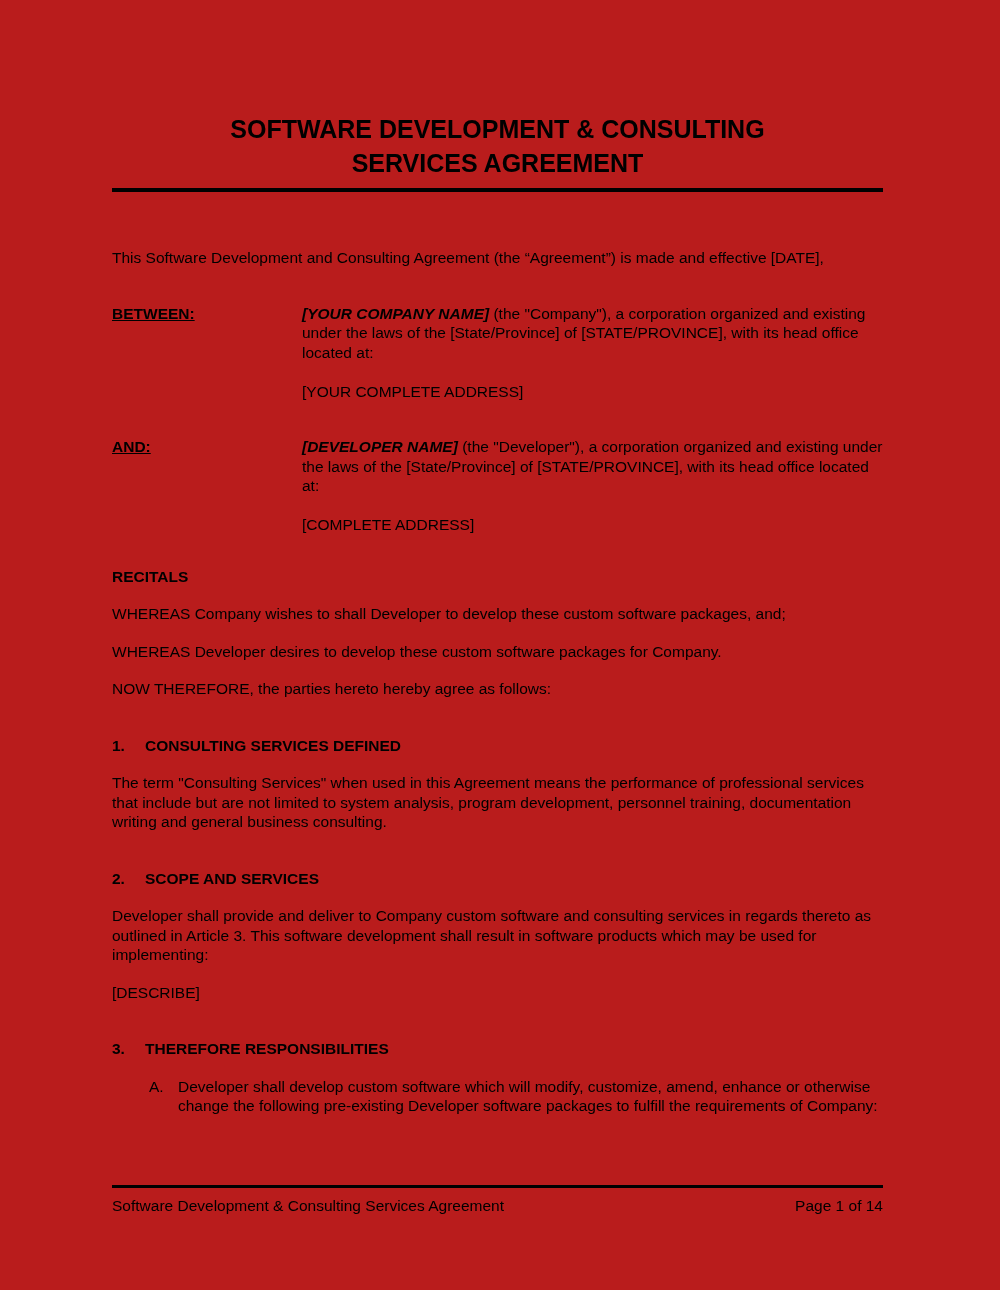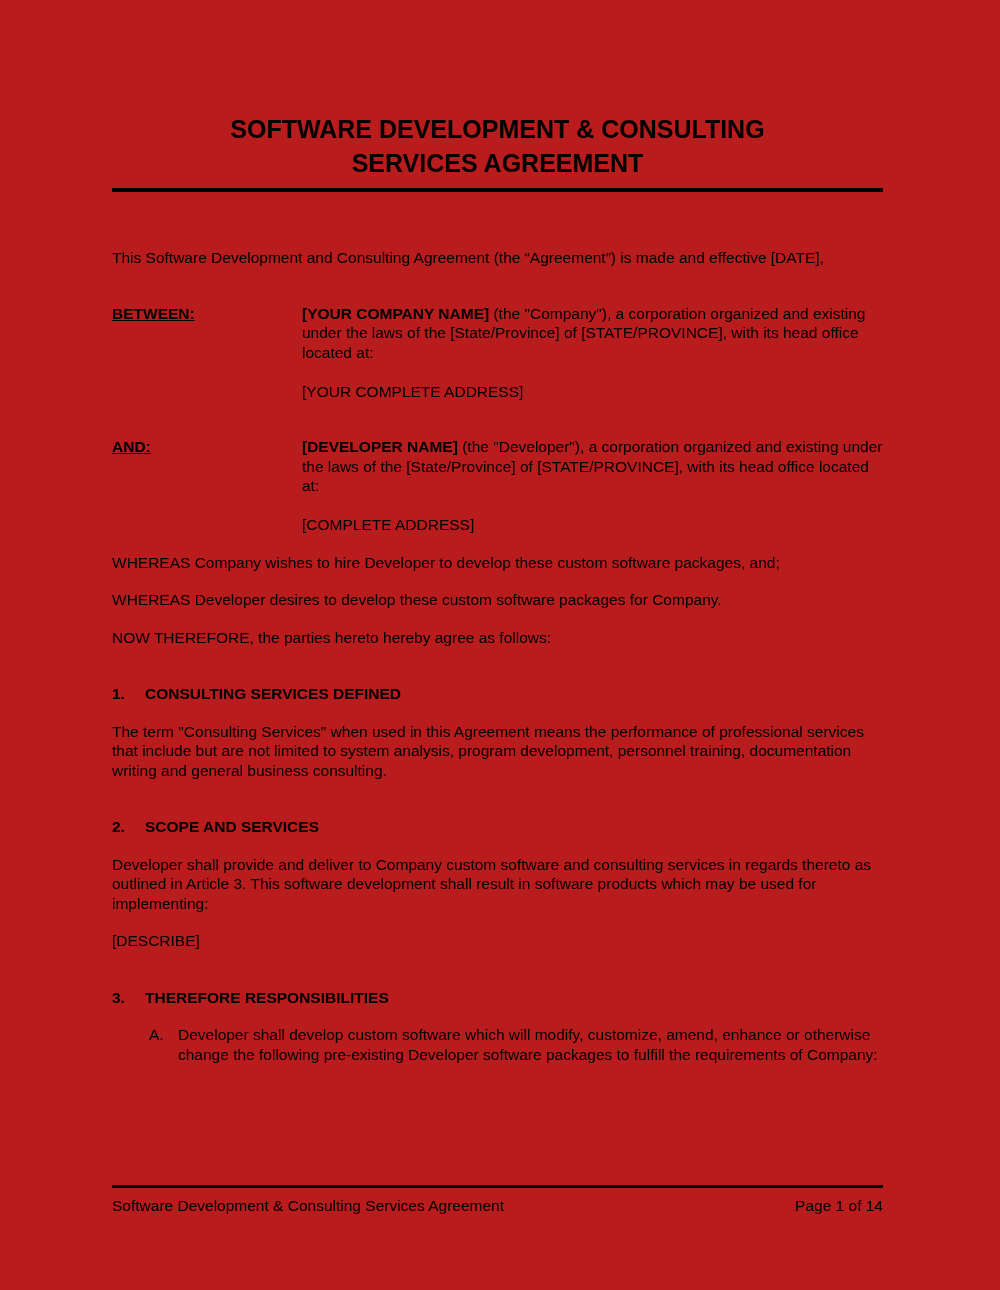--- a/index.html
+++ b/index.html
@@ -34,21 +34,21 @@
     margin-top: 8px;
   }
   .intro { margin-top: 56px; }
   .party {
     display: grid;
     grid-template-columns: 190px 1fr;
     margin-top: 36px;
   }
   .party-label { font-weight: bold; grid-column: 1; grid-row: 1; text-decoration: underline; }
   .party-desc  { grid-column: 2; grid-row: 1; }
-  .party-name  { font-weight: bold; }
+  .party-name  { font-weight: bold; font-style: italic; }
   .party-address { grid-column: 2; grid-row: 2; margin-top: 19.5px; }
   .recitals-heading { font-weight: bold; margin-top: 32px; }
   .clause { margin-top: 18px; }
   .section-heading {
     display: grid;
     grid-template-columns: 33px 1fr;
     font-weight: bold;
     margin-top: 37px;
   }
   .section-body { margin-top: 18px; }
@@ -90,21 +90,22 @@
     <div class="party-desc"><span class="party-name">[YOUR COMPANY NAME]</span><span> (the "Company"), a corporation organized and existing under the laws of the [State/Province] of [STATE/PROVINCE], with its head office located at:</span></div>
     <div class="party-address">[YOUR COMPLETE ADDRESS]</div>
   </div>
 
   <div class="party">
     <div class="party-label">AND:</div>
     <div class="party-desc"><span class="party-name">[DEVELOPER NAME]</span><span> (the "Developer"), a corporation organized and existing under the laws of the [State/Province] of [STATE/PROVINCE], with its head office located at:</span></div>
     <div class="party-address">[COMPLETE ADDRESS]</div>
   </div>
 
-  <p class="clause">WHEREAS Company wishes to hire Developer to develop these custom software packages, and;</p>
+  <div class="recitals-heading">RECITALS</div>
+  <p class="clause">WHEREAS Company wishes to shall Developer to develop these custom software packages, and;</p>
   <p class="clause">WHEREAS Developer desires to develop these custom software packages for Company.</p>
   <p class="clause">NOW THEREFORE, the parties hereto hereby agree as follows:</p>
 
   <div class="section-heading">
     <span>1.</span>
     <span>CONSULTING SERVICES DEFINED</span>
   </div>
   <p class="section-body">The term "Consulting Services" when used in this Agreement means the performance of professional services that include but are not limited to system analysis, program development, personnel training, documentation writing and general business consulting.</p>
 
   <div class="section-heading">

